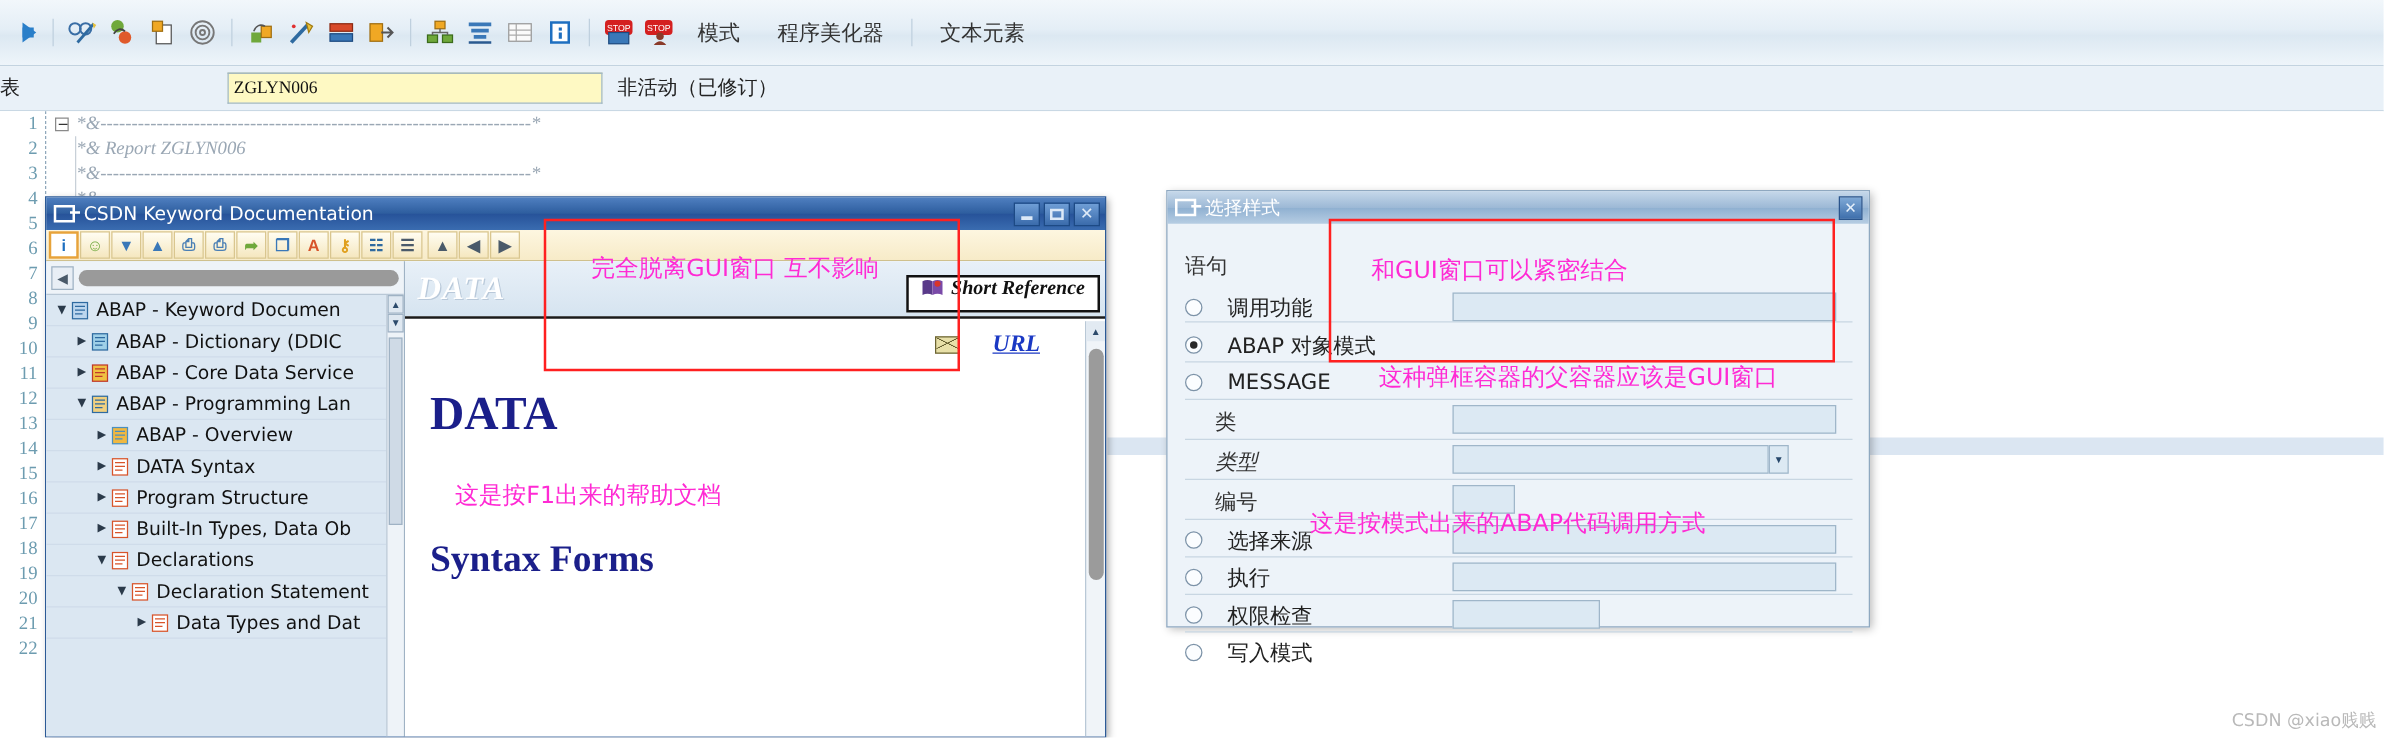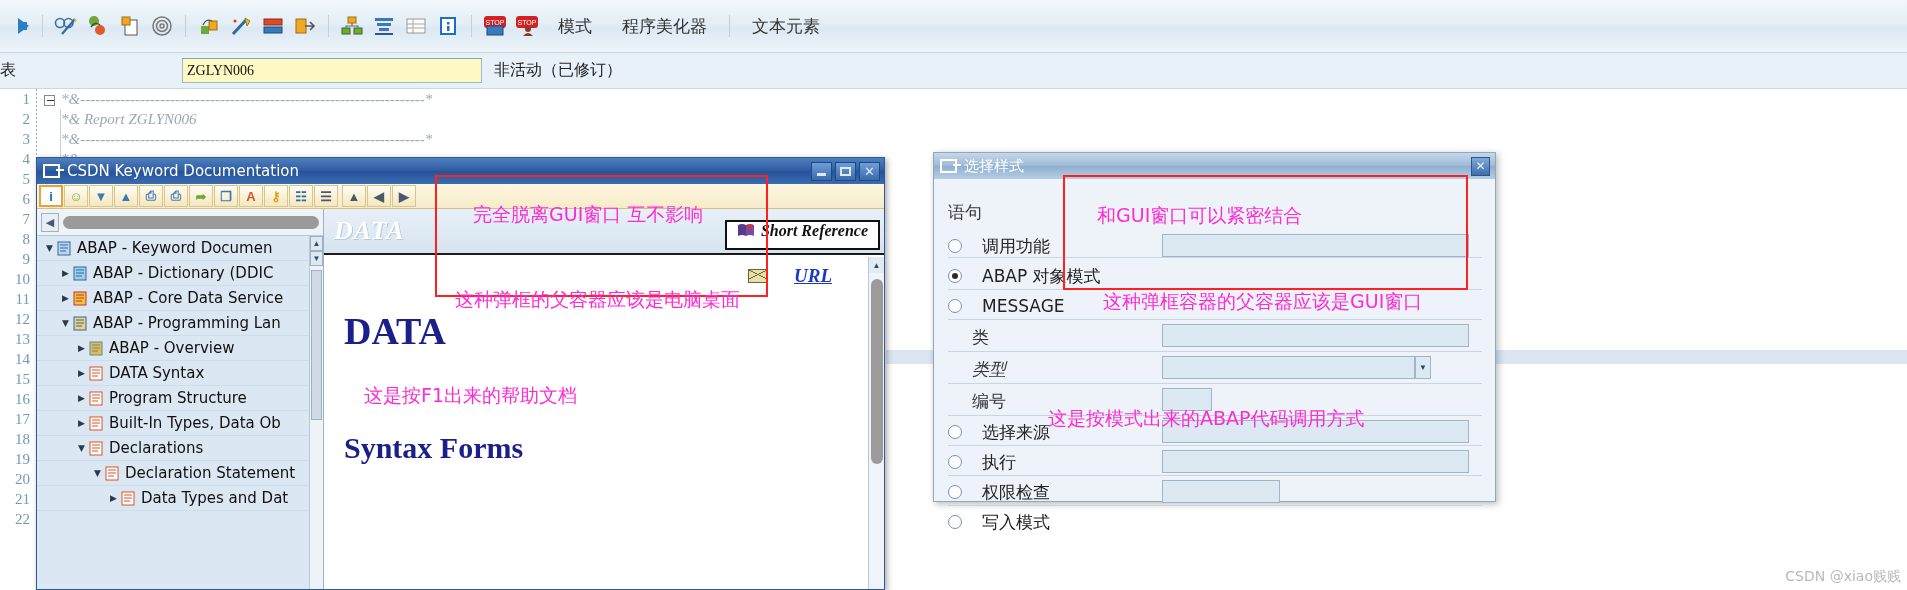--- a/index.html
+++ b/index.html
@@ -677,21 +677,20 @@
 
       <div class="dlg-row" style="top:328px;">
         <span class="radio"></span>
         <span class="dlg-row-label">写入模式</span>
       </div>
     </div>
   </div>
 
   <div class="anno-box" style="left:435px; top:175px; width:333px; height:122px;"></div>
   <div class="anno-text" style="left:473px; top:185px;">完全脱离GUI窗口 互不影响</div>
-  <div class="anno-text" style="left:455px; top:270px;">这种弹框的父容器应该是电脑桌面</div>
 
   <div class="anno-box" style="left:1063px; top:175px; width:405px; height:115px;"></div>
   <div class="anno-text" style="left:1097px; top:186px;">和GUI窗口可以紧密结合</div>
   <div class="anno-text" style="left:1103px; top:272px;">这种弹框容器的父容器应该是GUI窗口</div>
 
   <div class="anno-text" style="left:1048px; top:389px;">这是按模式出来的ABAP代码调用方式</div>
 
   <div class="watermark">CSDN @xiao贱贱</div>
 </div>
 

